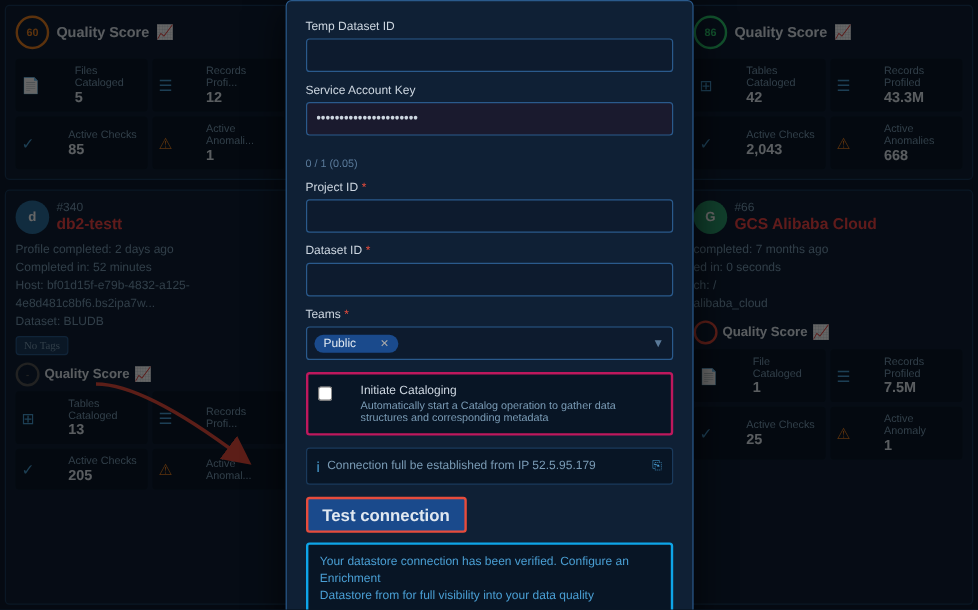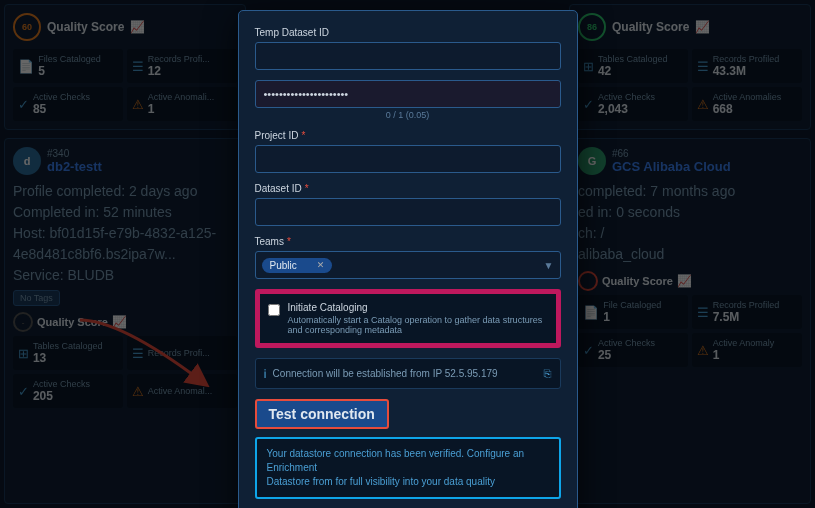--- a/index.html
+++ b/index.html
@@ -79,21 +79,21 @@
 
     .metric-icon {
       font-size: 13px;
       color: #4a9fd4;
       flex-shrink: 0;
     }
 
     .metric-icon.warning { color: #e67e22; }
     .metric-icon.check { color: #4a9fd4; }
 
-    .metric-text { flex: 1; }
+    .metric-text { flex: 1; margin-left: 24px; }
     .metric-label { font-size: 9px; color: #7a9bb5; }
     .metric-value { font-size: 12px; font-weight: bold; color: #e0e8f0; }
 
     .card-profile {
       background: #0f2035;
       border: 1px solid #1a3a5c;
       margin: 4px;
       border-radius: 4px;
       padding: 8px;
     }
@@ -112,33 +112,34 @@
       border-radius: 50%;
       display: flex;
       align-items: center;
       justify-content: center;
       font-size: 11px;
       font-weight: bold;
       color: #fff;
     }
 
     .profile-id { font-size: 10px; color: #7a9bb5; }
-    .profile-name { font-size: 13px; font-weight: bold; color: #3b82f6; }
-
-    .profile-details { font-size: 14px; color: #7a9bb5; line-height: 1.5; }
+    .profile-name { font-size: 13px; font-weight: bold; color: #ef4444; }
+
+    .profile-details { font-size: 10px; color: #7a9bb5; line-height: 1.5; }
 
     .tag {
       display: inline-block;
       background: #1a3a5c;
       border: 1px solid #2a5a8c;
       border-radius: 3px;
       padding: 2px 6px;
       font-size: 9px;
       color: #7a9bb5;
       margin-top: 4px;
+      font-family: Liberation Serif, serif;
     }
 
     .section-title {
       font-size: 11px;
       font-weight: 600;
       color: #e0e8f0;
       margin: 6px 0 4px;
       display: flex;
       align-items: center;
       gap: 4px;
@@ -158,21 +159,20 @@
 
     
     .modal-overlay {
       position: absolute;
       top: 0; left: 0;
       width: 100%; height: 100%;
       background: rgba(0,0,0,0.6);
       display: flex;
       align-items: flex-start;
       justify-content: center;
-      padding-top: 10px;
     }
 
     .modal {
       background: #0f2035;
       border: 1px solid #2a5a8c;
       border-radius: 5px;
       width: 340px;
       padding: 16px;
       box-shadow: 0 8px 32px rgba(0,0,0,0.7);
       position: relative;
@@ -204,22 +204,22 @@
       height: 28px;
     }
 
     .form-input.password-field {
       background: #1a1a2e;
     }
 
     .input-hint {
       font-size: 9px;
       color: #5a7a9a;
-      text-align: center;
-      margin-top: 2px;
+      text-align: left;
+      margin-top: 18px;
     }
 
     .teams-input-container {
       background: #0d1b2e;
       border: 1px solid #2a5a8c;
       border-radius: 3px;
       padding: 3px 6px;
       display: flex;
       align-items: center;
       gap: 6px;
@@ -245,23 +245,23 @@
 
     .teams-dropdown-icon {
       margin-left: auto;
       color: #5a7a9a;
       font-size: 10px;
     }
 
     .checkbox-row {
       display: flex;
       align-items: flex-start;
-      gap: 8px;
+      gap: 24px;
       background: #081525;
-      border: 5px solid #be185d;
+      border: 2px solid #be185d;
       border-radius: 3px;
       padding: 8px;
       margin-bottom: 10px;
     }
 
     .checkbox-input {
       width: 12px;
       height: 12px;
       margin-top: 2px;
       accent-color: #4a9fd4;
@@ -377,21 +377,21 @@
         <div class="avatar">d</div>
         <div>
           <div class="profile-id">#340</div>
           <div class="profile-name">db2-testt</div>
         </div>
       </div>
       <div class="profile-details">
         <div>Profile completed: 2 days ago</div>
         <div>Completed in: 52 minutes</div>
         <div>Host: bf01d15f-e79b-4832-a125-4e8d481c8bf6.bs2ipa7w...</div>
-        <div>Service: BLUDB</div>
+        <div>Dataset: BLUDB</div>
       </div>
       <div class="tag">No Tags</div>
       <div class="section-title">
         <div class="quality-circle score-dash" style="width:20px;height:20px;font-size:8px;">-</div>
         <span>Quality Score</span>
         <span class="trend-icon">📈</span>
       </div>
       <div class="metrics-grid">
         <div class="metric-item">
           <span class="metric-icon">⊞</span>
@@ -535,20 +535,23 @@
     
     <div class="form-group">
       <div class="form-label">
         <span>Temp Dataset ID</span>
       </div>
       <input type="text" class="form-input" value="" style="">
     </div>
 
     
     <div class="form-group">
+      <div class="form-label">
+        <span>Service Account Key</span>
+      </div>
       <input type="password" class="form-input password-field" value="••••••••••••••••••••••" style="">
       <div class="input-hint">0 / 1 (0.05)</div>
     </div>
 
     
     <div class="form-group">
       <div class="form-label">
         <span>Project ID</span>
         <span class="required-star">*</span>
       </div>
@@ -584,21 +587,21 @@
       <input type="checkbox" class="checkbox-input" style="">
       <div>
         <div class="checkbox-label">Initiate Cataloging</div>
         <div class="checkbox-sublabel">Automatically start a Catalog operation to gather data structures and corresponding metadata</div>
       </div>
     </div>
 
     
     <div class="info-bar">
       <span class="info-icon">ℹ</span>
-      <span>Connection will be established from IP 52.5.95.179</span>
+      <span>Connection full be established from IP 52.5.95.179</span>
       <span class="copy-icon">⎘</span>
     </div>
 
     
     <button class="test-connection-btn">Test connection</button>
 
     
     <div class="success-bar">
       <div class="success-text">
         <span>Your datastore connection has been verified. Configure an Enrichment</span>

